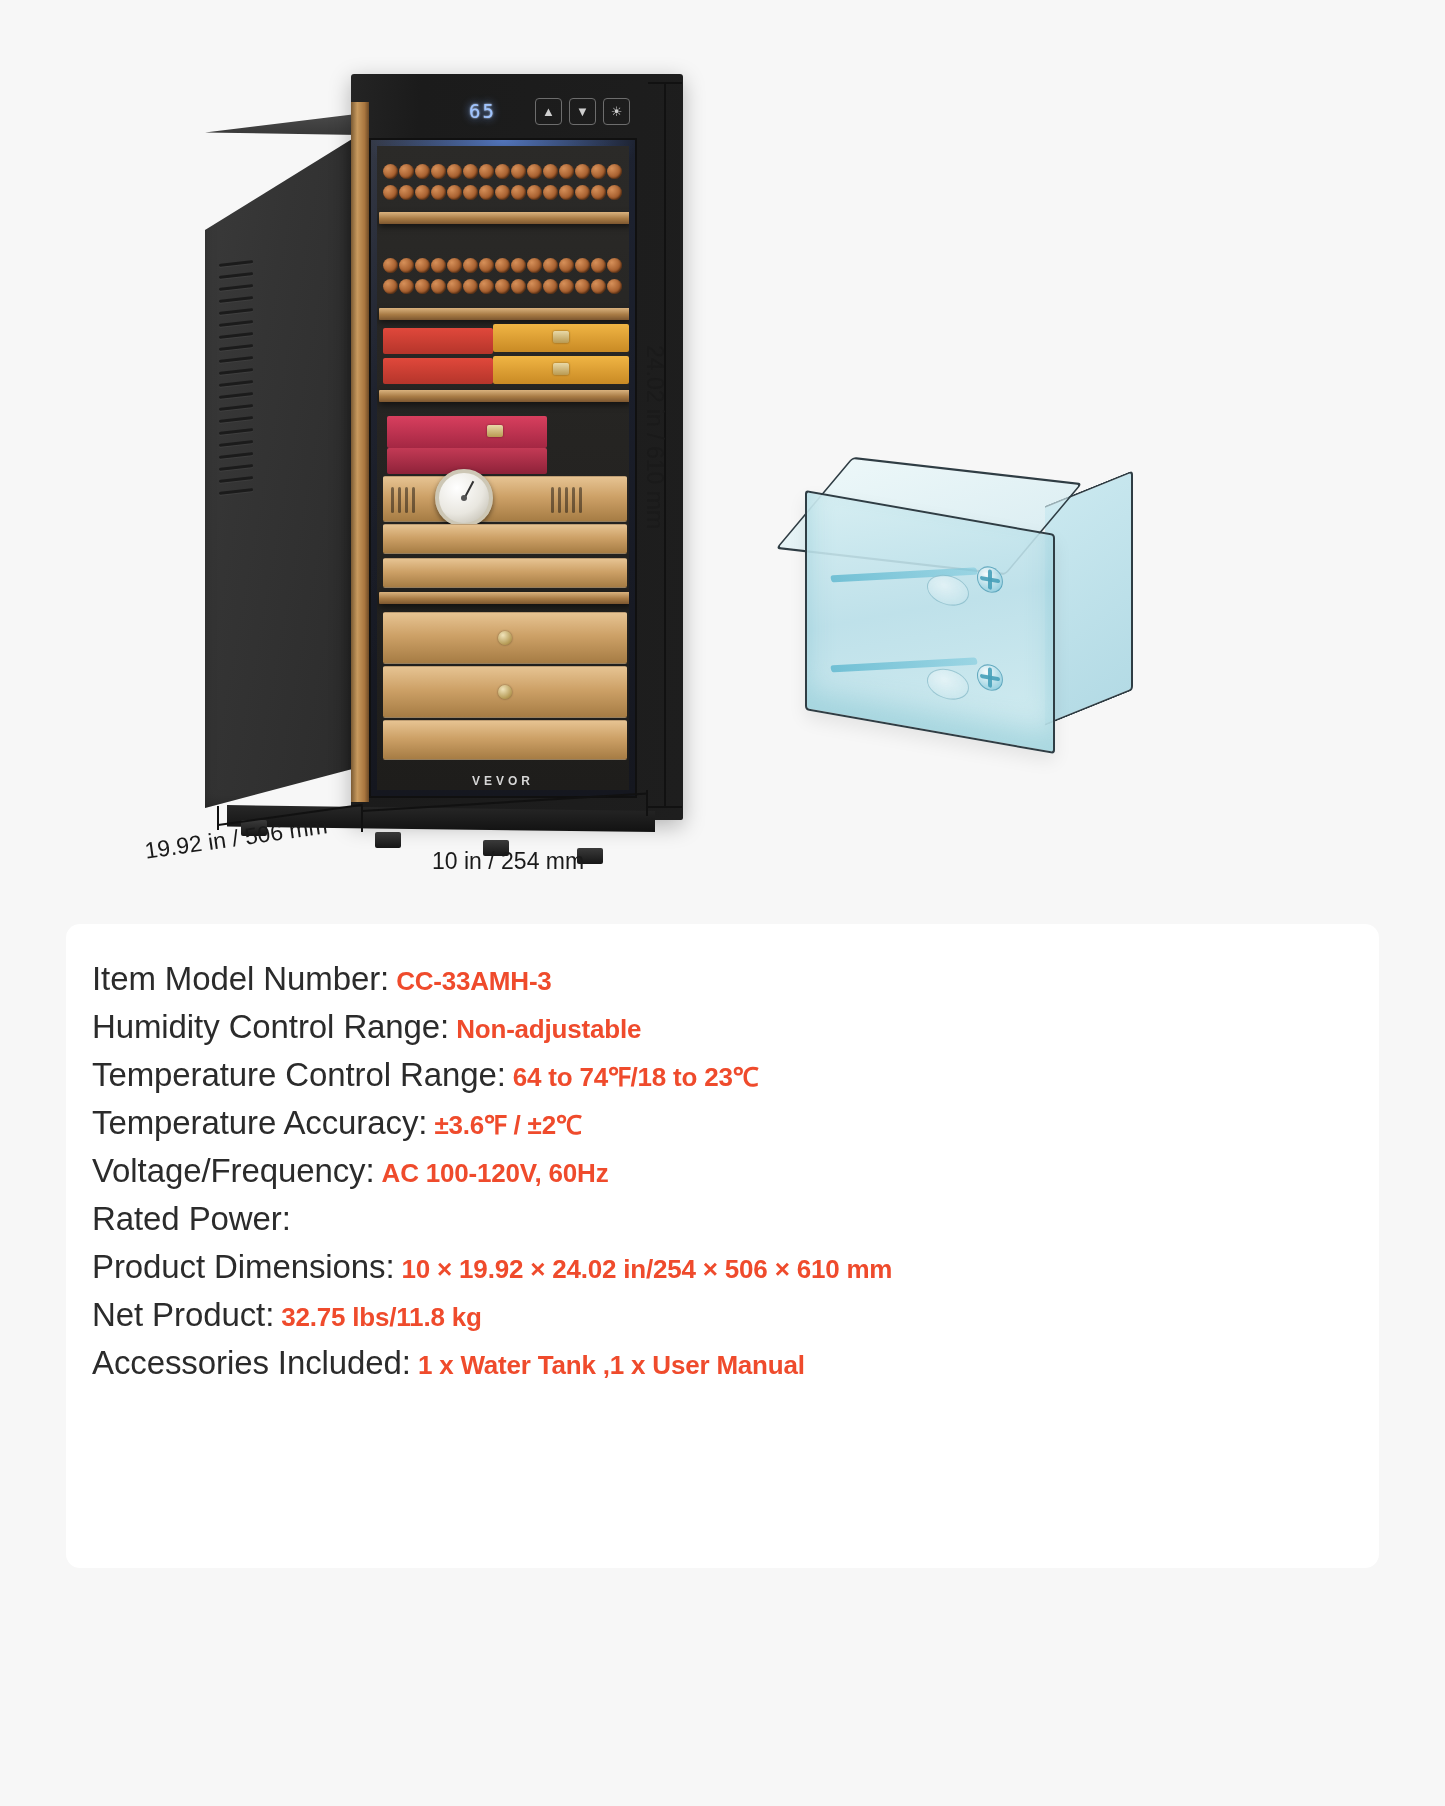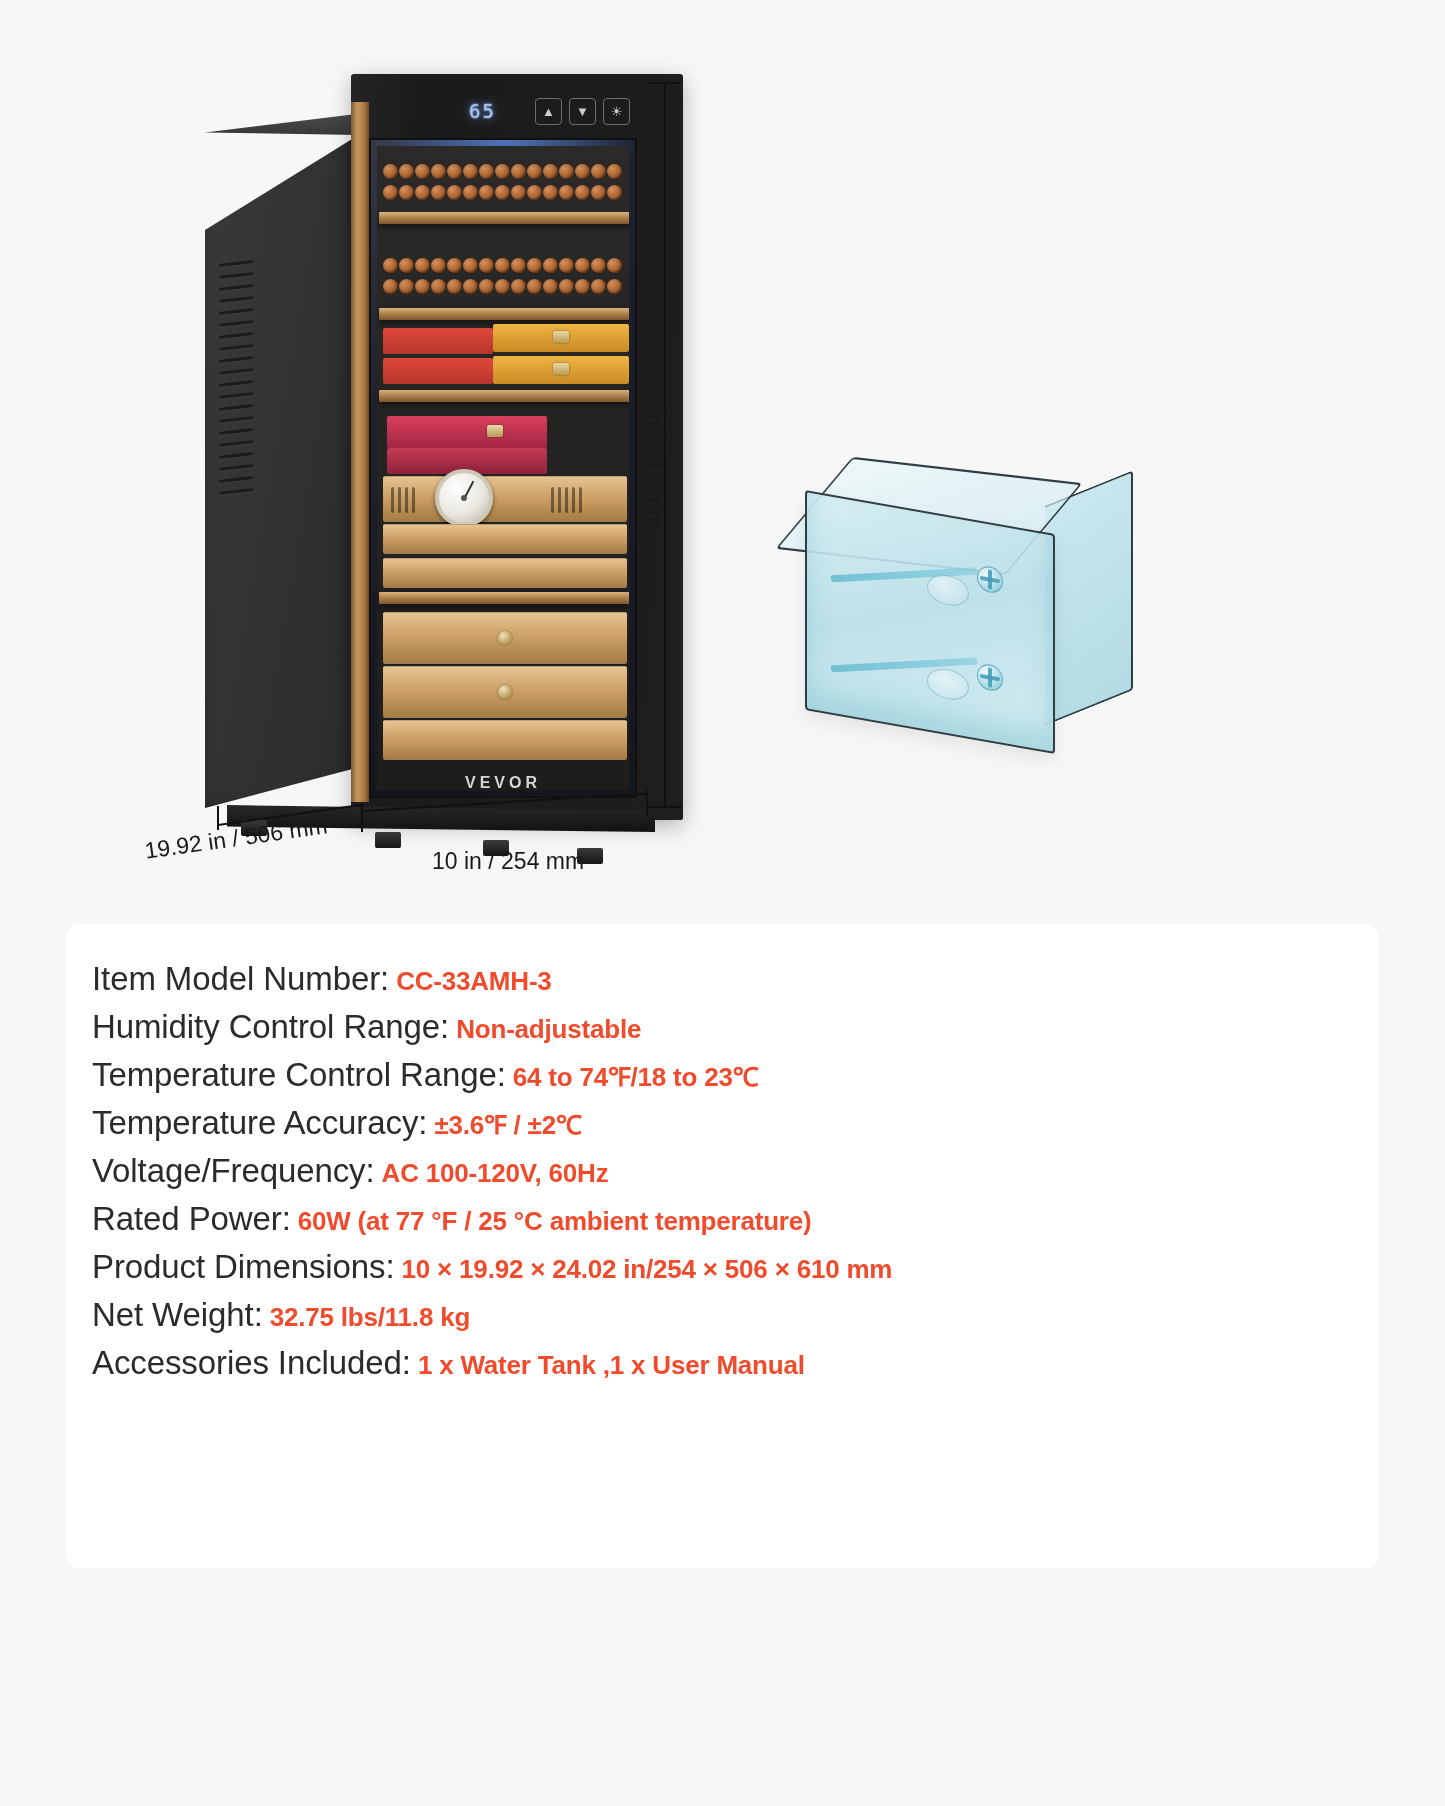--- a/index.html
+++ b/index.html
@@ -195,21 +195,21 @@
   }
   #btn-up   { left: 166px; }
   #btn-down { left: 200px; }
   #btn-light{ left: 234px; }
 
   
   .brand {
     position:absolute;
     left: 18px; top: 700px; width: 268px;
     text-align:center;
-    color:#d6d6d6; font-size: 16px; letter-spacing: 4px; font-weight: 700;
+    color:#d6d6d6; font-size: 12px; letter-spacing: 4px; font-weight: 700;
   }
 
   
   .base-bar {
     position:absolute; left: 22px; top: 742px;
     width: 428px; height: 30px;
     background: linear-gradient(180deg,#2a2a2a,#121212);
     clip-path: polygon(0% 10%, 100% 30%, 100% 100%, 0% 82%);
   }
   .foot {
@@ -564,28 +564,27 @@
     <div class="spec-row">
       <span class="spec-label">Temperature Accuracy:</span>
       <span class="spec-value">±3.6℉ / ±2℃</span>
     </div>
     <div class="spec-row">
       <span class="spec-label">Voltage/Frequency:</span>
       <span class="spec-value">AC 100-120V, 60Hz</span>
     </div>
     <div class="spec-row">
       <span class="spec-label">Rated Power:</span>
-      <span class="spec-value">60W (at 77 °F / 25 °C ambient temperature)</span>
     </div>
     <div class="spec-row">
       <span class="spec-label">Product Dimensions:</span>
       <span class="spec-value">10 × 19.92 × 24.02 in/254 × 506 × 610 mm</span>
     </div>
     <div class="spec-row">
-      <span class="spec-label">Net Weight:</span>
+      <span class="spec-label">Net Product:</span>
       <span class="spec-value">32.75 lbs/11.8 kg</span>
     </div>
     <div class="spec-row">
       <span class="spec-label">Accessories Included:</span>
       <span class="spec-value">1 x Water Tank ,1 x User Manual</span>
     </div>
 
   </div>
 </div>
 

